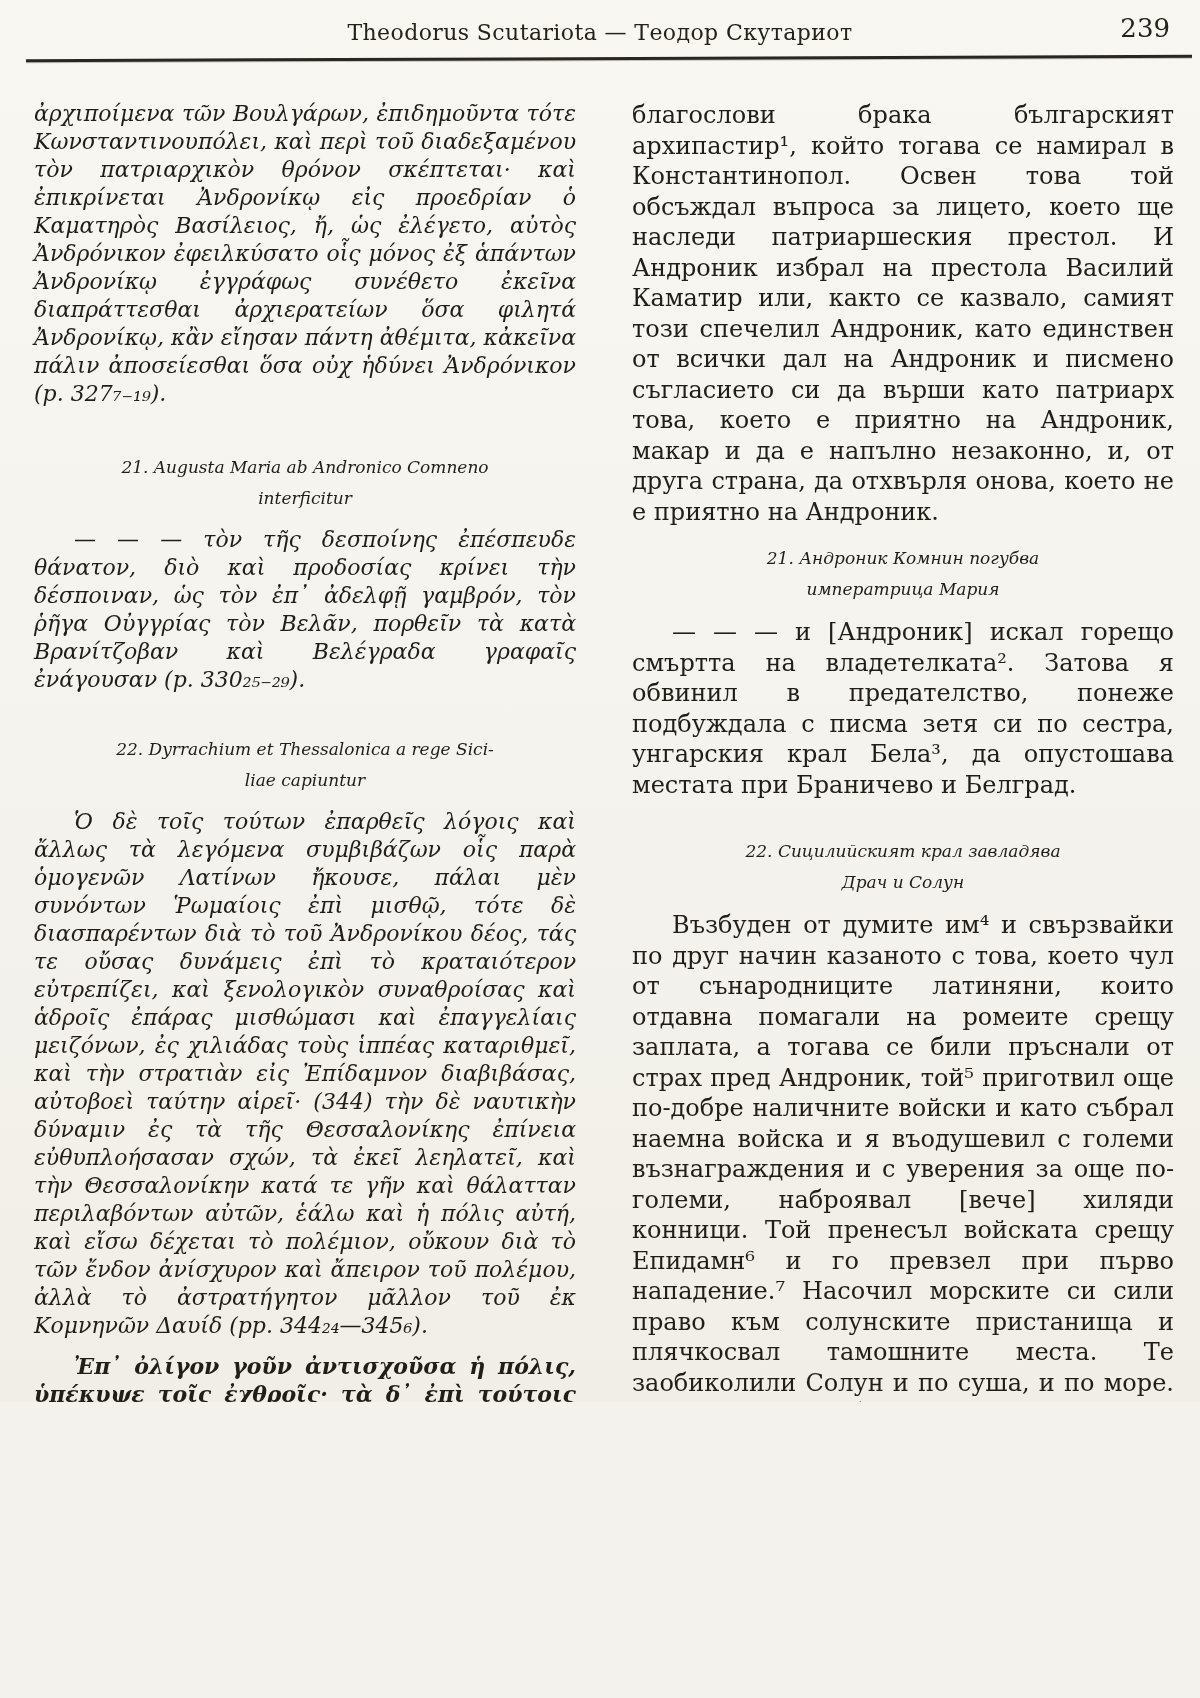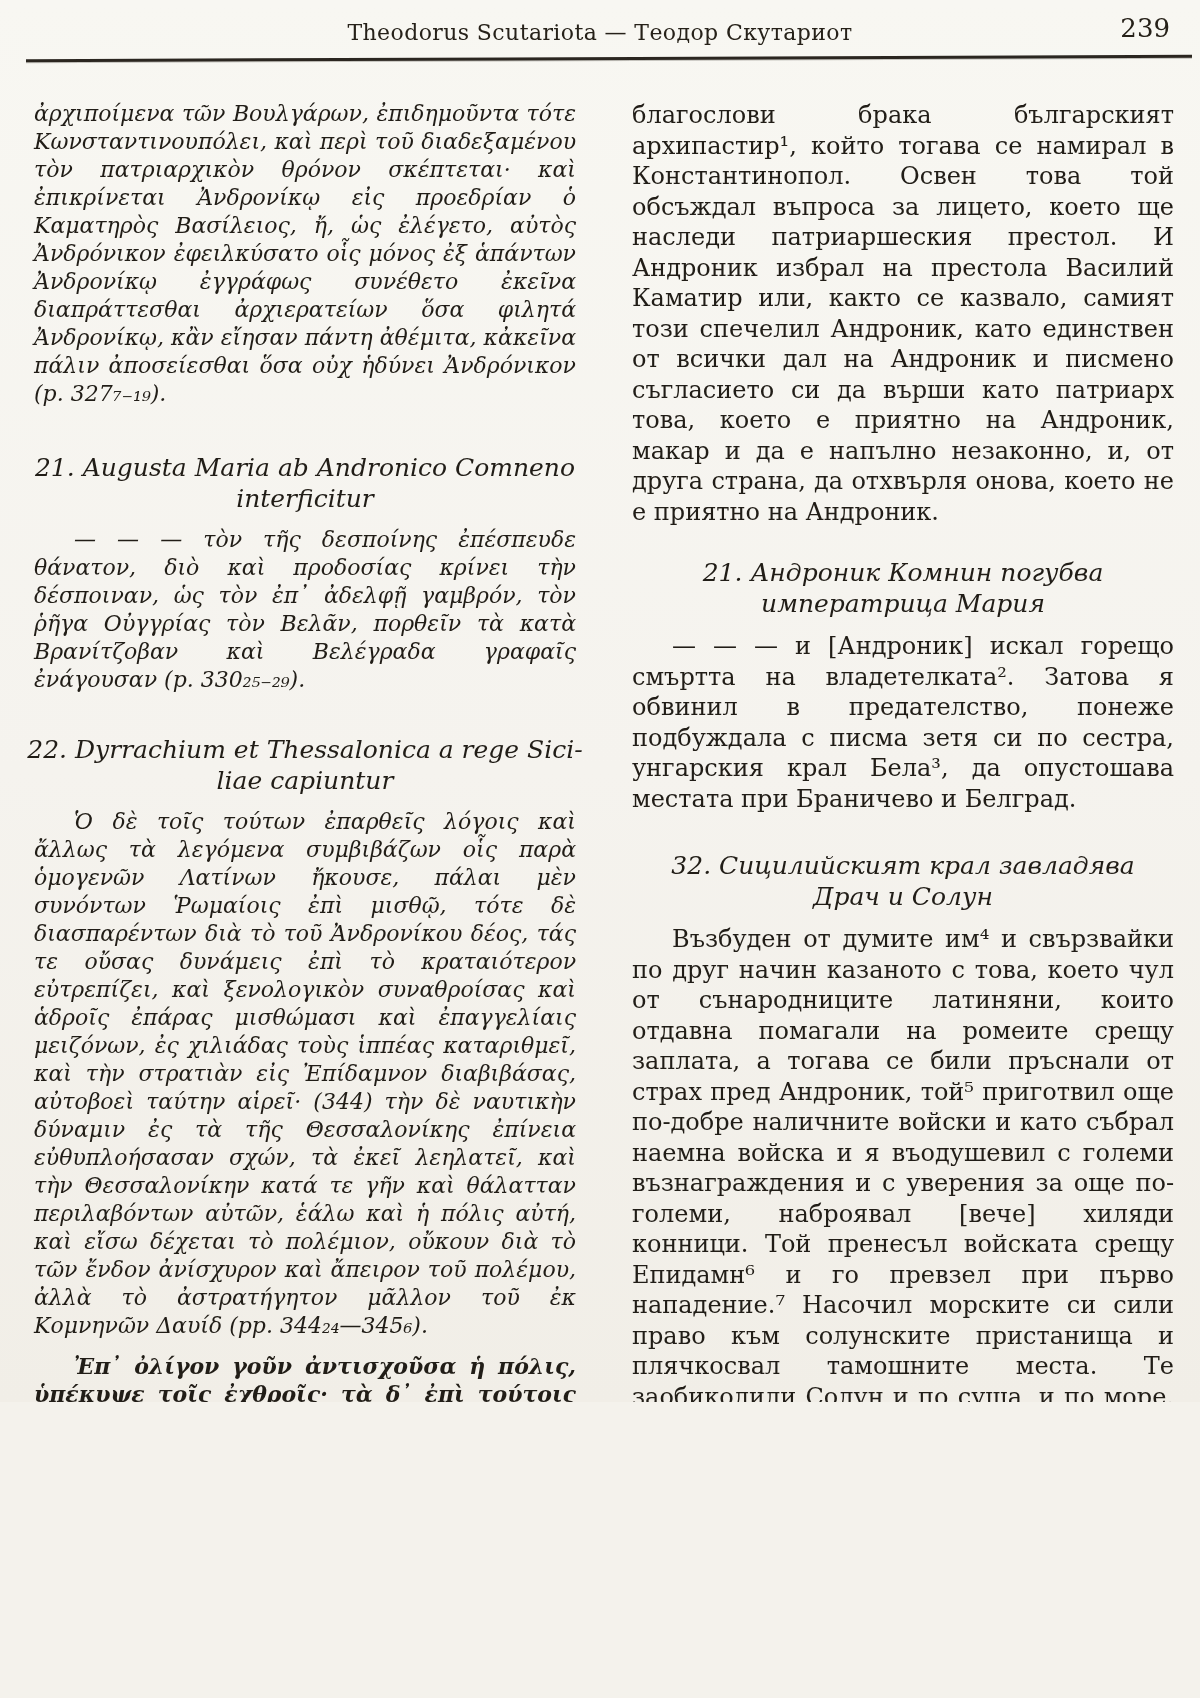--- a/index.html
+++ b/index.html
@@ -35,34 +35,34 @@
   }
   .col{flex:1 1 0;min-width:0;}
   .col p{margin:12px;text-align:justify;}
 
   .greek{font-size:22px;line-height:28px;}
   .greek p{font-style:italic;}
   .bulgarian{font-size:24px;line-height:30.5px;}
 
   .section-heading{
     font-style:italic;font-weight:normal;
-    font-size:25px;line-height:31px;text-align:center;margin:0;
+    font-size:17px;line-height:31px;text-align:center;margin:0;
   }
   .h-line{display:block;}
 
   .indent{text-indent:40px;}
 
   
   .m-h21-l{margin-top:44px;}
   .m-p21-l{margin-top:28px;}
   .m-h22-l{margin-top:40px;}
   .m-p22-l{margin-top:24px;}
   .m-p22b-l{margin-top:74px;font-weight:bold;}
 
-  .m-h21-r{margin-top:30px;}
+  .m-h21-r{margin-top:16px;}
   .m-p21-r{margin-top:20px;}
   .m-h22-r{margin-top:36px;}
   .m-p22-r{margin-top:24px;}
 
   
   .footnotes{position:absolute;left:24px;right:12px;top:1500px;}
   .footnote-rule{width:170px;height:2px;background:#2b2620;margin:0 0 12px 0;}
   .footnote-text{
     margin:0;font-size:19.5px;line-height:26.5px;
     text-align:justify;text-indent:26px;color:#241f19;
@@ -102,21 +102,21 @@
     <section class="col bulgarian">
       <p>благослови брака българският архипастир¹, който тогава се намирал в Константинопол. Освен това той обсъждал въпроса за лицето, което ще наследи патриаршеския престол. И Андроник избрал на престола Василий Каматир или, както се казвало, самият този спечелил Андроник, като единствен от всички дал на Андроник и писмено съгласието си да върши като патриарх това, което е приятно на Андроник, макар и да е напълно незаконно, и, от друга страна, да отхвърля онова, което не е приятно на Андроник.</p>
 
       <h2 class="section-heading m-h21-r">
         <span class="h-line">21. Андроник Комнин погубва</span>
         <span class="h-line">императрица Мария</span>
       </h2>
       <p class="indent m-p21-r">— — — и [Андроник] искал горещо смъртта на владетелката². Затова я обвинил в предателство, понеже подбуждала с писма зетя си по сестра, унгарския крал Бела³, да опустошава местата при Браничево и Белград.</p>
 
       <h2 class="section-heading m-h22-r">
-        <span class="h-line">32. Сицилийският крал завладява</span>
+        <span class="h-line">22. Сицилийският крал завладява</span>
         <span class="h-line">Драч и Солун</span>
       </h2>
       <p class="indent m-p22-r">Възбуден от думите им⁴ и свързвайки по друг начин казаното с това, което чул от сънародниците латиняни, които отдавна помагали на ромеите срещу заплата, а тогава се били пръснали от страх пред Андроник, той⁵ приготвил още по-добре наличните войски и като събрал наемна войска и я въодушевил с големи възнаграждения и с уверения за още по-големи, наброявал [вече] хиляди конници. Той пренесъл войската срещу Епидамн⁶ и го превзел при първо нападение.⁷ Насочил морските си сили право към солунските пристанища и плячкосвал тамошните места. Те заобиколили Солун и по суша, и по море. И самият град бил превзет⁸ и приел в себе си неприятелската войска, разбира се, не поради слабостта и неопитността на гражданите във война, но по-скоро поради негодността на Давид Комнин да командува.</p>
       <p class="indent">И тъй градът⁹ след кратка съпротива се подчинил на враговете. Последвалите при това злини представляват нова Илиада. Всяка къща се лишила от жителите си, нямало оцелял дом, нямало улица, която да се е откупила от убийците, но мечът минавал</p>
     </section>
 
   </main>
 
   <footer class="footnotes">
     <div class="footnote-rule"></div>

